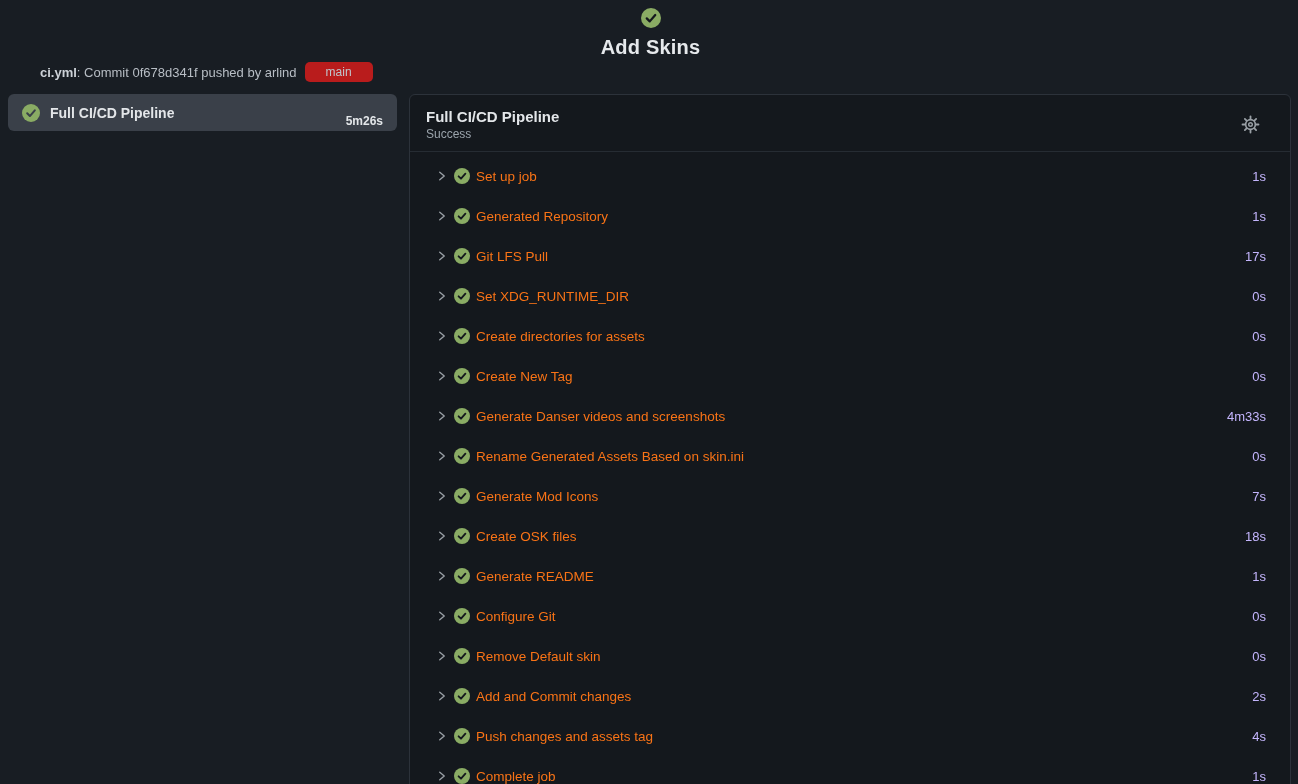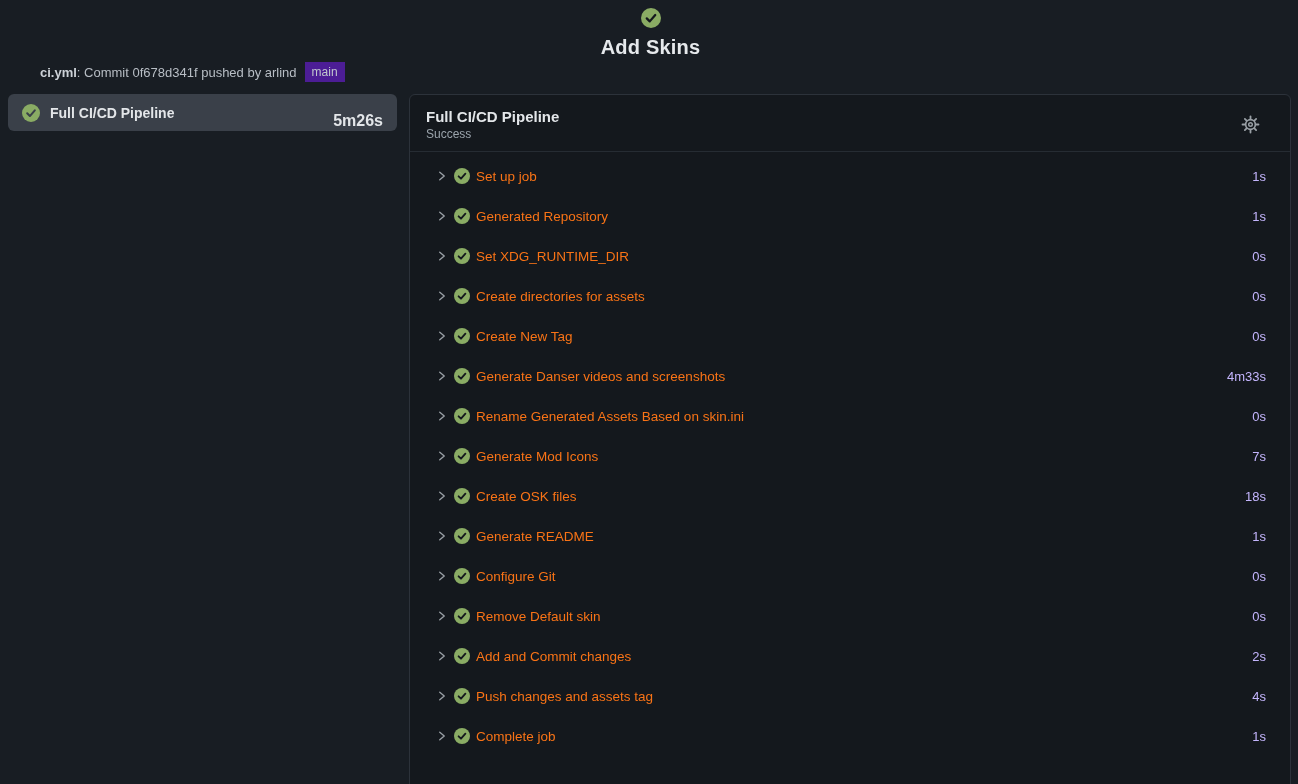--- a/index.html
+++ b/index.html
@@ -16,34 +16,34 @@
   .page{padding:8px 7px 0 8px;}
 
   
   .run-header{padding-left:2px;}
   .run-title-row{display:flex;align-items:center;gap:8px;flex-direction:column;}
   .run-title{font-size:20px;font-weight:600;color:#e6e9ec;letter-spacing:.2px;}
   .run-subtitle{margin:3px 0 0 30px;font-size:13px;color:#b8bec5;display:flex;align-items:center;}
   .run-subtitle .wf{font-weight:700;color:#ccd1d7;}
   .run-subtitle .sha{color:#b8bec5;}
   .branch-badge{
-    margin-left:8px;background:#4c1d95;color:#c0c6cd;
-    font-size:12px;line-height:1;padding:4px 7px;border-radius:0;
+    margin-left:8px;background:#b91c1c;color:#c0c6cd;
+    font-size:12px;line-height:1;padding:4px 21px;border-radius:5px;
   }
 
   
   .columns{display:flex;margin-top:12px;align-items:flex-start;}
   .sidebar{width:389px;flex:none;}
   .job-item{
     background:#3a4049;border-radius:6px;height:37px;
     display:flex;align-items:center;gap:10px;padding:0 14px;
     cursor:pointer;
   }
   .job-name{font-size:14px;font-weight:700;color:#e3e6e9;}
-  .job-duration{margin-left:auto;font-size:16px;font-weight:700;color:#e3e6e9;margin-top:16px;}
+  .job-duration{margin-left:auto;font-size:12px;font-weight:700;color:#e3e6e9;margin-top:16px;}
 
   .panel{
     flex:1;margin-left:12px;
     background:#14181d;border:1px solid #2c323a;border-radius:6px;
     height:711px;overflow:hidden;display:flex;flex-direction:column;
   }
   .panel-header{
     padding:13px 16px 10px 16px;
     border-bottom:1px solid #262c33;
     display:flex;align-items:flex-start;
@@ -157,20 +157,35 @@
     <span class="step-check">
   <svg class="icon-svg" viewBox="0 0 16 16" width="16" height="16">
     <circle cx="8" cy="8" r="8" fill="#8aac64"></circle>
     <path d="M4.6 8.3 L7.0 10.7 L11.4 5.6" fill="none" stroke="#14181d" stroke-width="1.8" stroke-linecap="round" stroke-linejoin="round"></path>
   </svg>
 </span>
     <span class="step-name">Generated Repository</span>
     <span class="step-duration">1s</span>
   </div>
 
+  <div class="step-row">
+    <span class="step-chevron">
+      <svg class="icon-svg" viewBox="0 0 16 16" width="12" height="12">
+        <path d="M5 3 L11 8 L5 13" fill="none" stroke="#9aa0a6" stroke-width="1.8" stroke-linecap="round" stroke-linejoin="round"></path>
+      </svg>
+    </span>
+    <span class="step-check">
+  <svg class="icon-svg" viewBox="0 0 16 16" width="16" height="16">
+    <circle cx="8" cy="8" r="8" fill="#8aac64"></circle>
+    <path d="M4.6 8.3 L7.0 10.7 L11.4 5.6" fill="none" stroke="#14181d" stroke-width="1.8" stroke-linecap="round" stroke-linejoin="round"></path>
+  </svg>
+</span>
+    <span class="step-name">Git LFS Pull</span>
+    <span class="step-duration">17s</span>
+  </div>
 
   <div class="step-row">
     <span class="step-chevron">
       <svg class="icon-svg" viewBox="0 0 16 16" width="12" height="12">
         <path d="M5 3 L11 8 L5 13" fill="none" stroke="#9aa0a6" stroke-width="1.8" stroke-linecap="round" stroke-linejoin="round"></path>
       </svg>
     </span>
     <span class="step-check">
   <svg class="icon-svg" viewBox="0 0 16 16" width="16" height="16">
     <circle cx="8" cy="8" r="8" fill="#8aac64"></circle>

